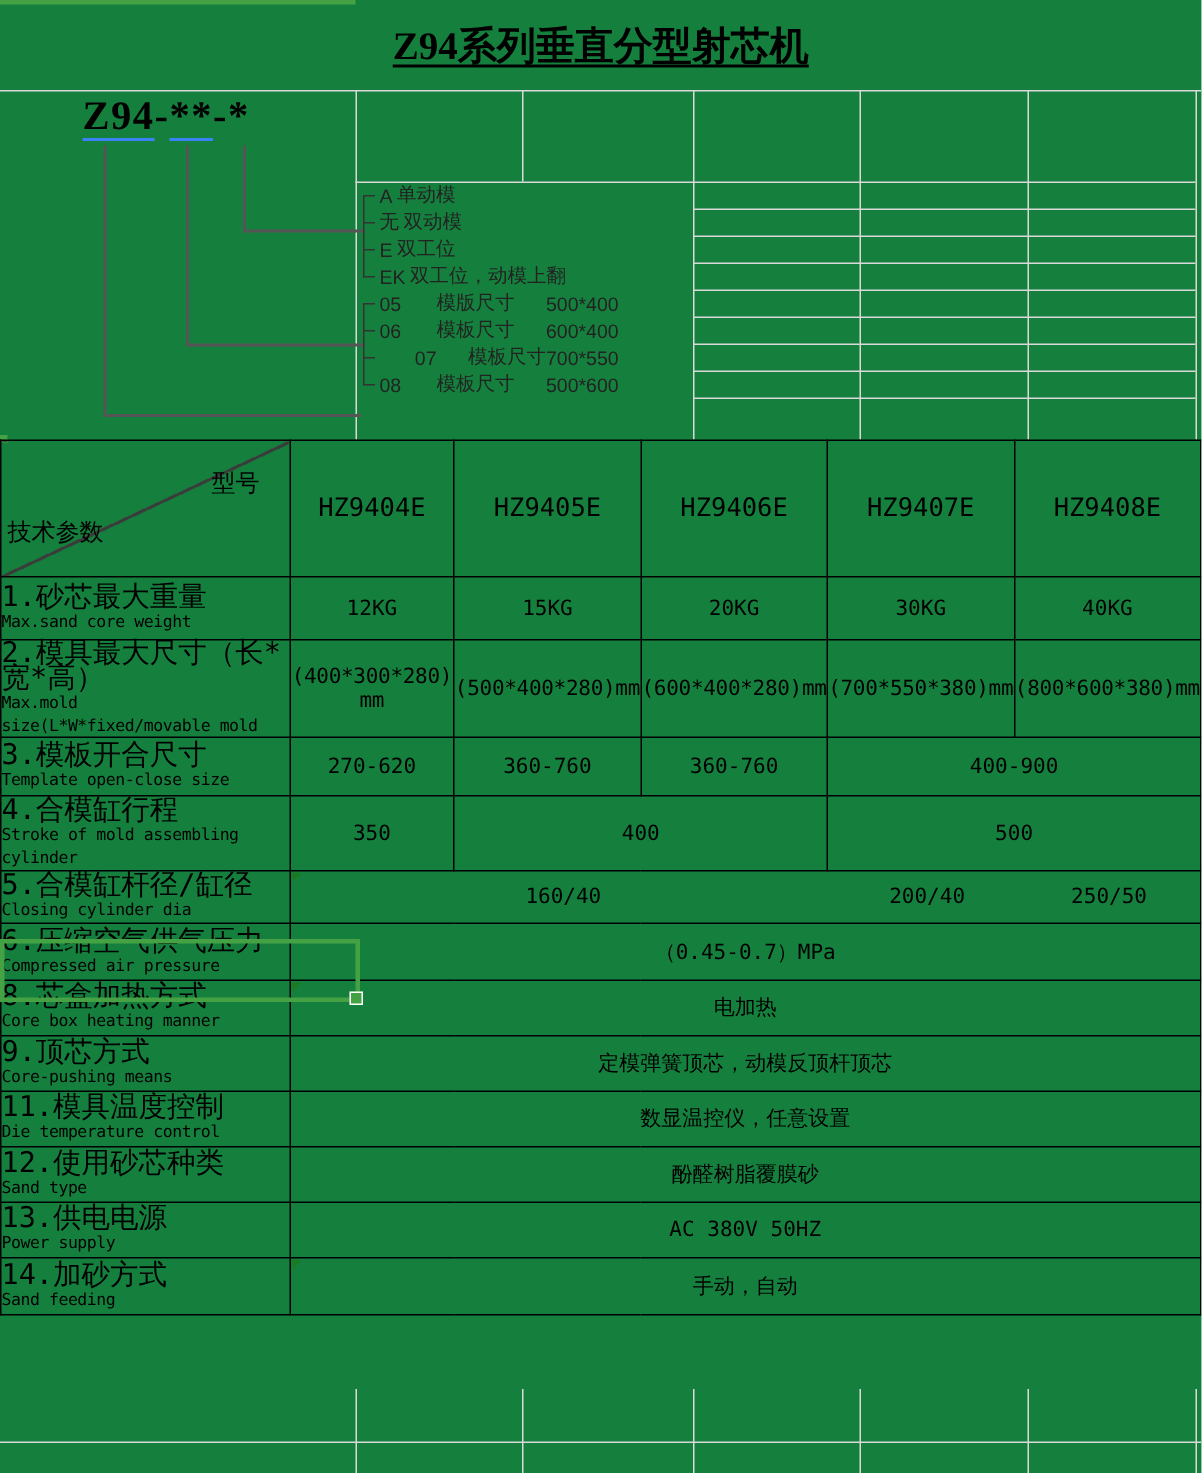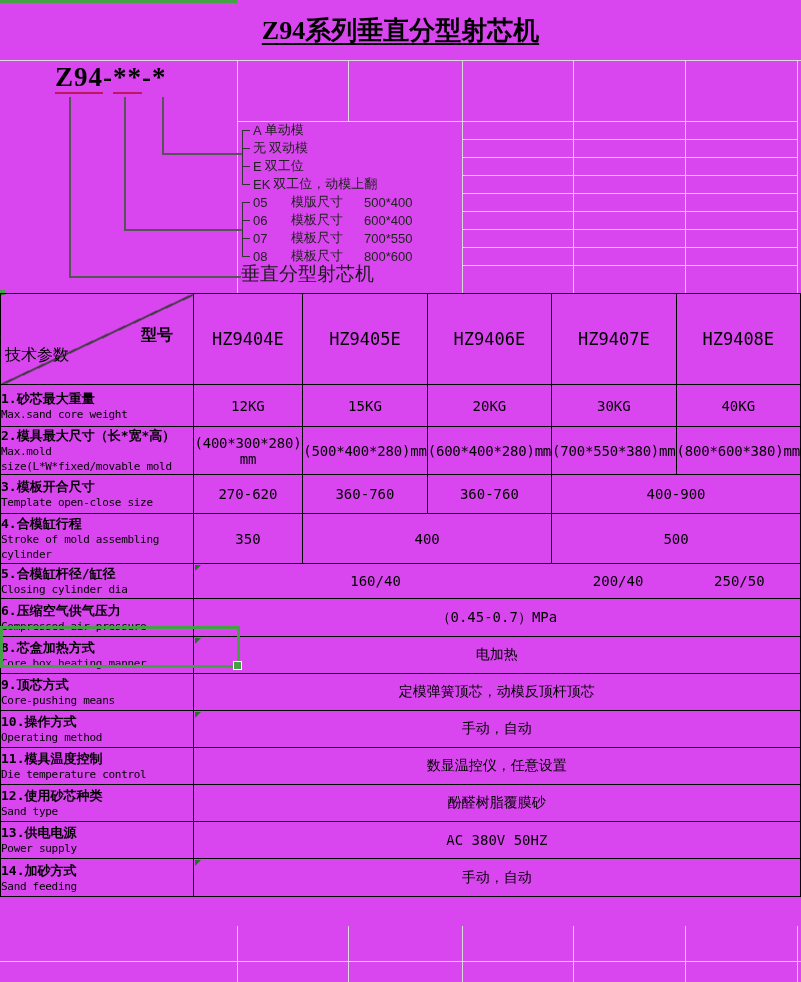--- a/index.html
+++ b/index.html
@@ -1,53 +1,53 @@
 <!DOCTYPE html>
 <html style="--sel-green: #44a244; --mk-green: #1b7a1f;"><head>
 <meta charset="utf-8">
 <style>
   html,body{margin:0;padding:0;background:#fff;}
-  .sheet{position:relative;width:801px;height:982px;background:#d946ef;overflow:hidden;
+  .sheet{position:relative;width:801px;height:982px;background:#15803d;overflow:hidden;
          font-family:"DejaVu Sans Mono", monospace;color:#000;}
   
   .gl{position:absolute;background:#d9d9d9;}
   
   .topbar{position:absolute;left:0;top:0;width:237px;height:3px;background:var(--sel-green,#3aa33a);}
   .corner-dot{position:absolute;left:0;top:290px;width:5px;height:5px;background:var(--sel-green,#3aa33a);}
   
   .title{position:absolute;left:0;top:13px;width:801px;text-align:center;
          font-family:"Liberation Serif", serif;font-weight:bold;font-size:26px;}
   .title span{text-decoration:underline;text-decoration-thickness:2px;text-underline-offset:4px;}
   
   .mcode{position:absolute;left:55px;top:62px;font-family:"Liberation Serif", serif;
          font-weight:bold;font-size:27px;letter-spacing:1px;}
-  .mc-u{border-bottom:2px solid #be185d;padding-bottom:0px;text-align:right;}
+  .mc-u{border-bottom:2px solid #3b82f6;padding-bottom:0px;text-align:right;}
   
   .ln{position:absolute;background:#555;}
   .br{position:absolute;background:#333;}
   
   .opt{position:absolute;left:242px;height:18px;display:flex;align-items:center;
        font-family:"Liberation Sans", sans-serif;font-size:13px;color:#222;white-space:nowrap;}
   .tick{width:8px;height:1px;background:#333;margin-right:3px;flex:0 0 auto;}
   .opt .code{margin-right:3px;}
   .opt .code-w{width:38px;flex:0 0 auto;}
   .opt .name-w{width:73px;flex:0 0 auto;}
   .base-label{position:absolute;left:241px;top:261px;font-family:"Liberation Sans", sans-serif;
               font-size:19px;color:#1a1a1a;}
   
   table.spec{position:absolute;left:0;top:293px;border-collapse:collapse;table-layout:fixed;}
   table.spec th, table.spec td{border:1px solid #000;position:relative;padding:0;vertical-align:middle;}
   th.corner{background:
      linear-gradient(to bottom right, rgba(0,0,0,0) calc(50% - 1px), #3a3a3a calc(50% - 1px),
                      #3a3a3a calc(50% + 1px), rgba(0,0,0,0) calc(50% + 1px));}
-  .corner-tr{position:absolute;top:31px;left:140px;font-size:16px;font-weight:bold;}
+  .corner-tr{position:absolute;top:18px;left:140px;font-size:16px;font-weight:normal;}
   .corner-bl{position:absolute;bottom:18px;left:4px;font-size:16px;font-weight:normal;}
   th.model{font-weight:normal;font-size:17px;text-align:center;}
   td.lab{padding:1px 0 1px 2px;vertical-align:middle;}
-  .zh{font-size:13px;line-height:17px;font-weight:bold;}
+  .zh{font-size:19px;line-height:17px;}
   .en{font-size:11px;line-height:15px;letter-spacing:-0.3px;white-space:pre-line;}
   td.v{text-align:center;font-size:14px;}
   td.v.small{font-size:14px;letter-spacing:-0.2px;}
   .parts{display:flex;width:100%;}
   .parts span{flex:1 1 0;text-align:center;font-size:14px;}
   .parts .w3{flex:3 1 0;}
   
   tr.hH{height:91px;} tr.h42{height:42px;} tr.h41{height:41px;padding-left:44px;} tr.h39{height:39px;}
   tr.h50{height:50px;} tr.h36{height:36px;} tr.h35{height:35px;border-radius:15px;} tr.h38{height:38px;} tr.h37{height:37px;}
   
@@ -131,34 +131,33 @@
     <span class="code-w">05</span>
     <span class="name-w">模版尺寸</span>
     <span>500*400</span>
   </div>
   <div class="opt" style="top:211px;">
     <span class="tick"></span>
     <span class="code-w">06</span>
     <span class="name-w">模板尺寸</span>
     <span>600*400</span>
   </div>
-  <div class="opt" style="top:229px;">
+  <div class="opt" style="top:229px;text-align:right;">
     <span class="tick"></span>
     <span class="code-w">07</span>
     <span class="name-w">模板尺寸</span>
     <span>700*550</span>
   </div>
   <div class="opt" style="top:247px;justify-content:flex-end;">
     <span class="tick"></span>
     <span class="code-w">08</span>
     <span class="name-w">模板尺寸</span>
-    <span>800*600</span>
-  </div>
-
-  <div class="base-label">垂直分型射芯机</div>
+    <span>500*600</span>
+  </div>
+
 
   <table class="spec">
     <colgroup>
       <col style="width:237px">
         <col style="width:111px">
         <col style="width:113px">
       <col style="width:112px">
         <col style="width:112px">
         <col style="width:112px">
     </colgroup>
@@ -254,27 +253,20 @@
     </tr>
 
     <tr class="h37">
       <td class="lab">
         <div class="zh">9.顶芯方式</div>
         <div class="en">Core-pushing means</div>
       </td>
       <td class="v" colspan="5">定模弹簧顶芯，动模反顶杆顶芯</td>
     </tr>
 
-    <tr class="h37">
-      <td class="lab">
-        <div class="zh">10.操作方式</div>
-        <div class="en">Operating method</div>
-      </td>
-      <td class="v" colspan="5"><span class="mk"></span><span>手动，自动</span></td>
-    </tr>
 
     <tr class="h37">
       <td class="lab">
         <div class="zh">11.模具温度控制</div>
         <div class="en">Die temperature control</div>
       </td>
       <td class="v" colspan="5">数显温控仪，任意设置</td>
     </tr>
 
     <tr class="h37">

